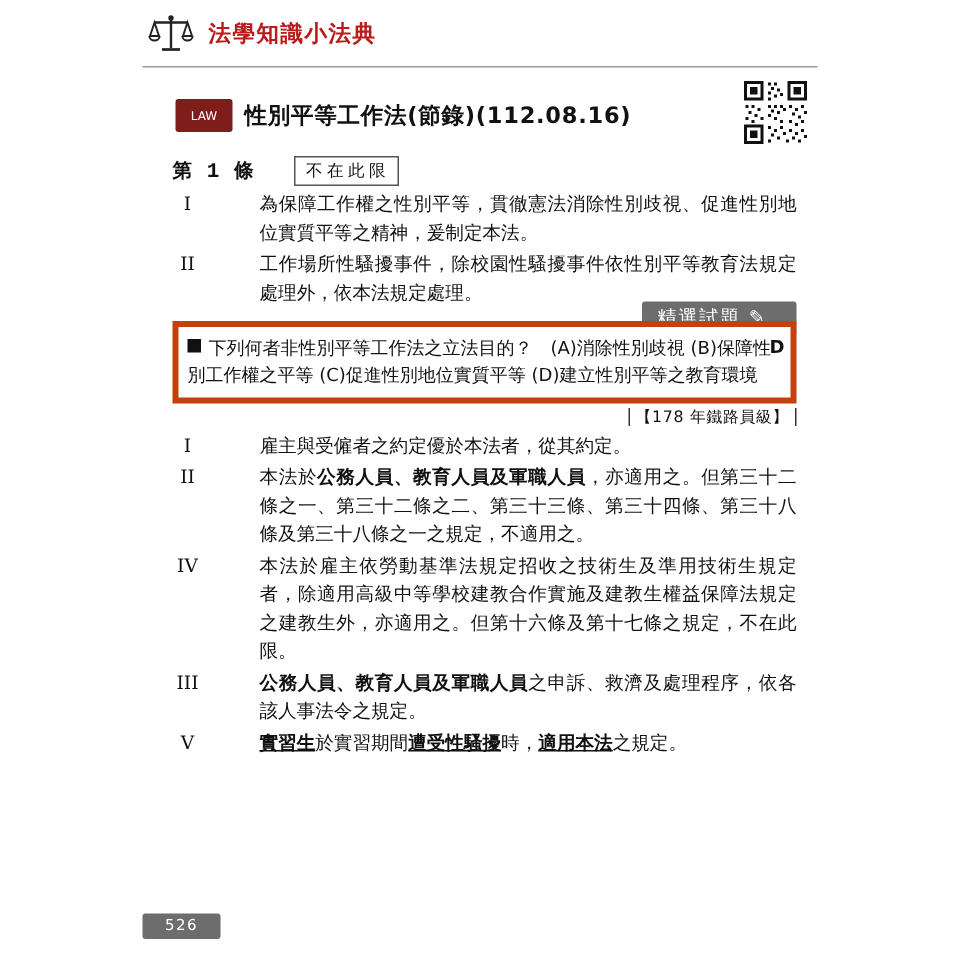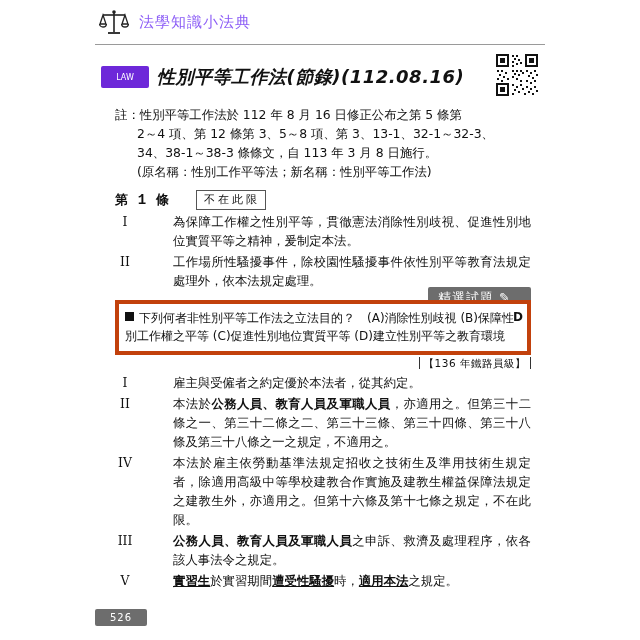--- a/index.html
+++ b/index.html
@@ -21,38 +21,38 @@
     position:relative;
     height:44px;
     border-bottom:1px solid #9a9a9a;
     display:flex;align-items:center;
   }
   .header .scale{
     width:34px;height:34px;margin-left:2px;
     display:flex;align-items:center;justify-content:center;
   }
   .header .title{
-    font-size:15px;font-weight:normal;letter-spacing:1px;
-    margin-left:8px;color:#8b5cf6;
+    font-size:15px;font-weight:bold;letter-spacing:1px;
+    margin-left:8px;color:#b91c1c;
   }
   
   .lawtitle{
     margin-top:14px;
     display:flex;align-items:center;
     position:relative;
     height:36px;
   }
   .lawtitle .badge{
-    width:48px;height:22px;background:#6d28d9;border-radius:2px;
+    width:38px;height:22px;background:#7f1d1d;border-radius:2px;
     display:flex;align-items:center;justify-content:center;
     color:#fff;font-size:8px;letter-spacing:0px;
-    margin-left:6px;
+    margin-left:22px;
   }
   .lawtitle .t{
-    font-size:18px;font-weight:bold;margin-left:8px;letter-spacing:.5px;font-style:italic;
+    font-size:15px;font-weight:bold;margin-left:8px;letter-spacing:.5px;
   }
   .qr{
     position:absolute;right:6px;top:-6px;
     width:44px;height:44px;
   }
   
   .note{
     margin:10px 14px 0 20px;
     font-size:12.4px;line-height:19px;
     text-align:justify;
@@ -215,26 +215,20 @@
           <rect x="33" y="38" width="2" height="2"></rect>
             <rect x="37" y="40" width="2" height="2"></rect>
             <rect x="41" y="37" width="2" height="2"></rect>
           <rect x="17" y="40" width="2" height="2"></rect>
             <rect x="29" y="40" width="2" height="2"></rect>
         </g>
       </svg>
     </span>
   </div>
 
-  <div class="note">
-    <span class="ind first"><span>註：</span><span>性別平等工作法於 112 年 8 月 16 日修正公布之第 5 條第</span></span>
-    <span class="ind">2～4 項、第 12 條第 3、5～8 項、第 3、13-1、32-1～32-3、</span>
-    <span class="ind">34、38-1～38-3 條條文，自 113 年 3 月 8 日施行。</span>
-    <span class="ind">(原名稱：性別工作平等法；新名稱：性別平等工作法)</span>
-  </div>
 
   <div class="artline">
     <span class="no"><span>第</span>&nbsp;<b>1</b>&nbsp;<span>條</span></span>
     <span class="cap">不在此限</span>
   </div>
   <div class="clause">
     <span class="rn">I</span>
     <span class="tx">為保障工作權之性別平等，貫徹憲法消除性別歧視、促進性別地位實質平等之精神，爰制定本法。</span>
   </div>
   <div class="clause">
@@ -245,21 +239,21 @@
   <div class="quizwrap">
     <div class="quiztab">
       <span>精選試題</span>
       <span>✎</span>
     </div>
     <div class="quizbox">
       <span class="sq"></span><span>下列何者非性別平等工作法之立法目的？　(A)消除性別歧視 (B)保障性別工作權之平等 (C)促進性別地位實質平等 (D)建立性別平等之教育環境</span>
       <span class="ans">D</span>
     </div>
     <div class="srcline">
-      <span class="br">【136 年鐵路員級】</span>
+      <span class="br">【178 年鐵路員級】</span>
     </div>
   </div>
 
   <div class="clause">
     <span class="rn">I</span>
     <span class="tx">雇主與受僱者之約定優於本法者，從其約定。</span>
   </div>
   <div class="clause">
     <span class="rn">II</span>
     <span class="tx">本法於<b>公務人員、教育人員及軍職人員</b>，亦適用之。但第三十二條之一、第三十二條之二、第三十三條、第三十四條、第三十八條及第三十八條之一之規定，不適用之。</span>

